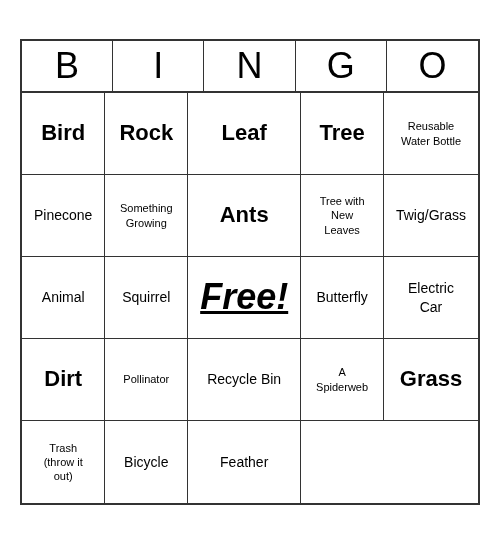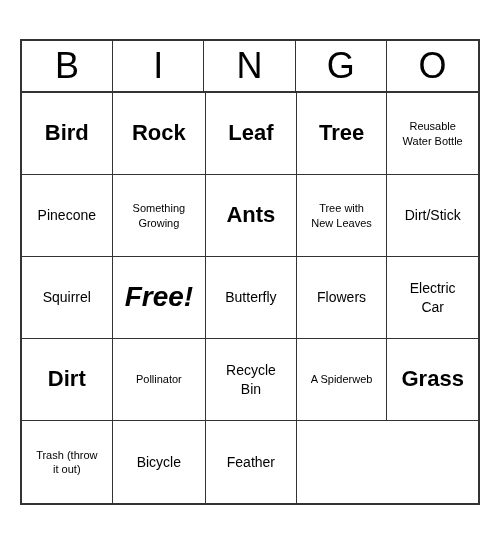--- a/index.html
+++ b/index.html
@@ -56,23 +56,24 @@
       border-bottom: none;
     }
     .bingo-cell.large {
       font-size: 22px;
       font-weight: bold;
     }
     .bingo-cell.medium {
       font-size: 14px;
     }
     .bingo-cell.free {
-      font-size: 28px;
+      font-size: 36px;
       font-weight: bold;
       font-style: italic;
+      text-decoration: underline;
     }
     .bingo-cell.small {
       font-size: 11px;
     }
   </style>
 </head>
 <body>
 
 <div class="bingo-card">
   <div class="bingo-header">
@@ -85,25 +86,25 @@
   <div class="bingo-grid">
   <div class="bingo-cell large">Bird</div>
       <div class="bingo-cell large">Rock</div>
       <div class="bingo-cell large">Leaf</div>
       <div class="bingo-cell large">Tree</div>
       <div class="bingo-cell small">Reusable Water Bottle</div>
       <div class="bingo-cell medium">Pinecone</div>
       <div class="bingo-cell small">Something Growing</div>
       <div class="bingo-cell large">Ants</div>
       <div class="bingo-cell small">Tree with New Leaves</div>
-      <div class="bingo-cell medium">Dirt/Stick</div>
+      <div class="bingo-cell medium">Twig/Grass</div>
+      <div class="bingo-cell medium">Animal</div>
       <div class="bingo-cell medium">Squirrel</div>
       <div class="bingo-cell free">Free!</div>
       <div class="bingo-cell medium">Butterfly</div>
-      <div class="bingo-cell medium">Flowers</div>
       <div class="bingo-cell medium">Electric Car</div>
       <div class="bingo-cell large">Dirt</div>
       <div class="bingo-cell small">Pollinator</div>
       <div class="bingo-cell medium">Recycle Bin</div>
       <div class="bingo-cell small">A Spiderweb</div>
       <div class="bingo-cell large">Grass</div>
       <div class="bingo-cell small">Trash (throw it out)</div>
       <div class="bingo-cell medium">Bicycle</div>
       <div class="bingo-cell medium">Feather</div>
     </div>

